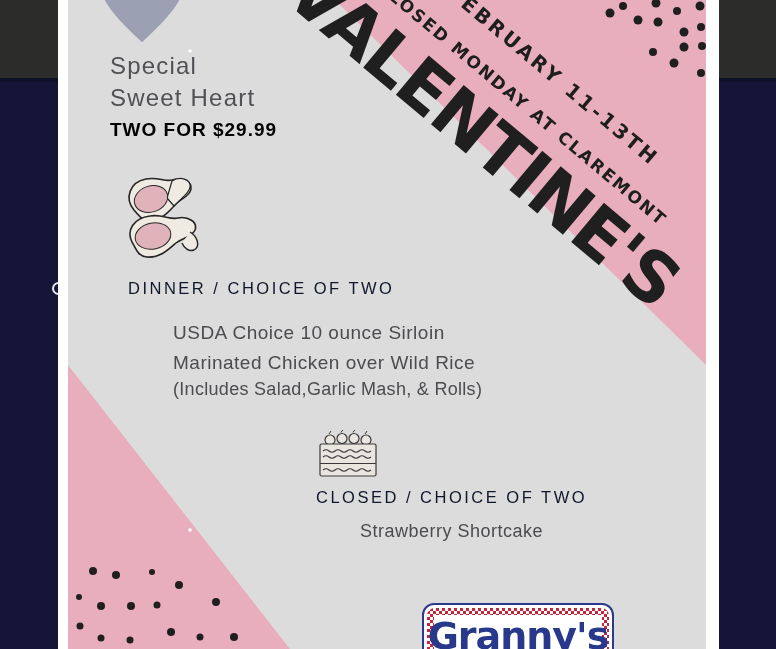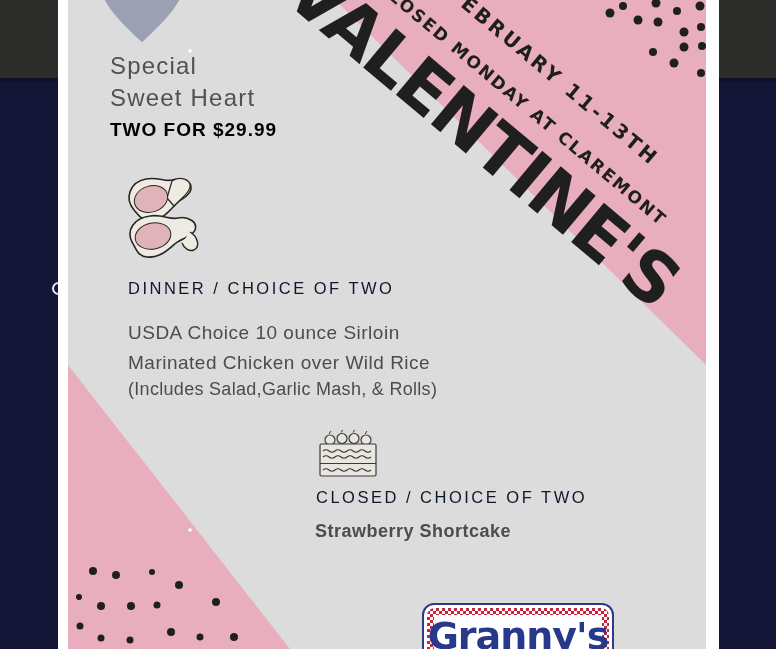--- a/index.html
+++ b/index.html
@@ -36,28 +36,28 @@
   .banner-title{left:252px;top:-46px;font-size:70px;font-weight:800;letter-spacing:-2px;color:#1f1f1f;}
   .banner-date{left:390px;top:-18px;font-size:20px;letter-spacing:3px;}
   .banner-note{left:318px;top:-22px;font-size:17px;letter-spacing:2px;}
   .heart-svg{position:absolute;left:27px;top:-44px;z-index:2;}
   .promo{position:absolute;left:42px;top:50px;z-index:3;}
   .promo-line{font-size:24px;font-weight:300;line-height:32px;letter-spacing:1.2px;color:#505055;}
   .promo-price{margin-top:5px;font-size:19px;font-weight:600;letter-spacing:1px;color:#000000;}
   .steak-svg{position:absolute;left:52px;top:172px;z-index:2;}
   .menu-head{position:absolute;font-size:16.5px;letter-spacing:2.5px;color:#0f172a;font-weight:500;z-index:3;white-space:nowrap;}
   .dinner-head{left:60px;top:279px;}
-  .menu-items{position:absolute;z-index:3;}
+  .menu-items{position:absolute;z-index:3;margin-left:45px;}
   .dinner-items{left:60px;top:318px;}
   .menu-item{font-size:19px;font-weight:300;line-height:29.5px;letter-spacing:0.5px;color:#4c4c50;white-space:nowrap;}
   .menu-note{font-size:18px;font-weight:300;letter-spacing:0.3px;color:#4c4c50;margin-top:2px;white-space:nowrap;}
   .cake-svg{position:absolute;left:249px;top:430px;z-index:2;}
   .dessert-head{left:248px;top:488px;}
   .dessert-items{left:247px;top:520px;}
-  .dessert-item{font-size:18px;font-weight:700;line-height:23.5px;letter-spacing:0.5px;color:#4c4c50;white-space:nowrap;}
+  .dessert-item{font-size:18px;font-weight:400;line-height:23.5px;letter-spacing:0.5px;color:#4c4c50;white-space:nowrap;}
   .logo{
     position:absolute;left:354px;top:603px;width:192px;height:110px;z-index:4;
     box-sizing:border-box;background:#ffffff;border:2.5px solid #2b3a8c;border-radius:12px;
   }
   .checker{
     position:absolute;left:3px;right:3px;top:3px;bottom:3px;border-radius:8px;
     background-image:
       linear-gradient(45deg,#c5263a 25%,transparent 25%,transparent 75%,#c5263a 75%),
       linear-gradient(45deg,#c5263a 25%,transparent 25%,transparent 75%,#c5263a 75%);
     background-size:6px 6px;background-position:0 0,3px 3px;background-color:#fff;

